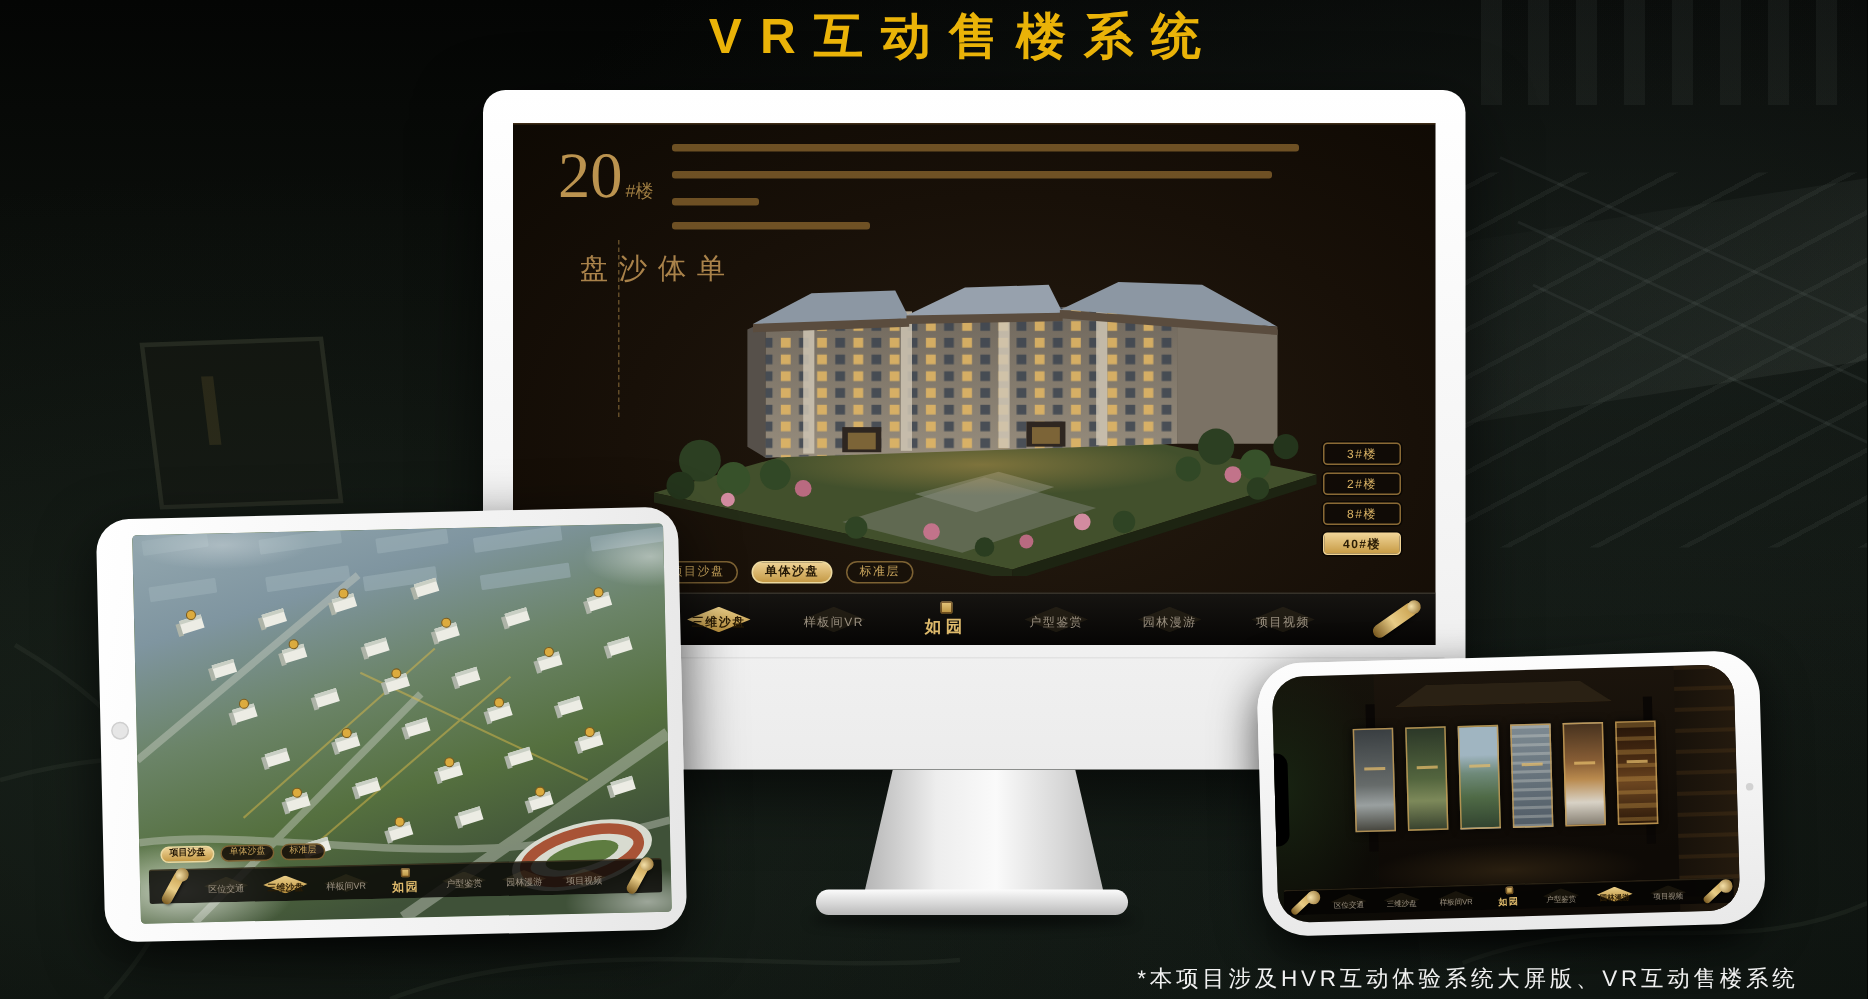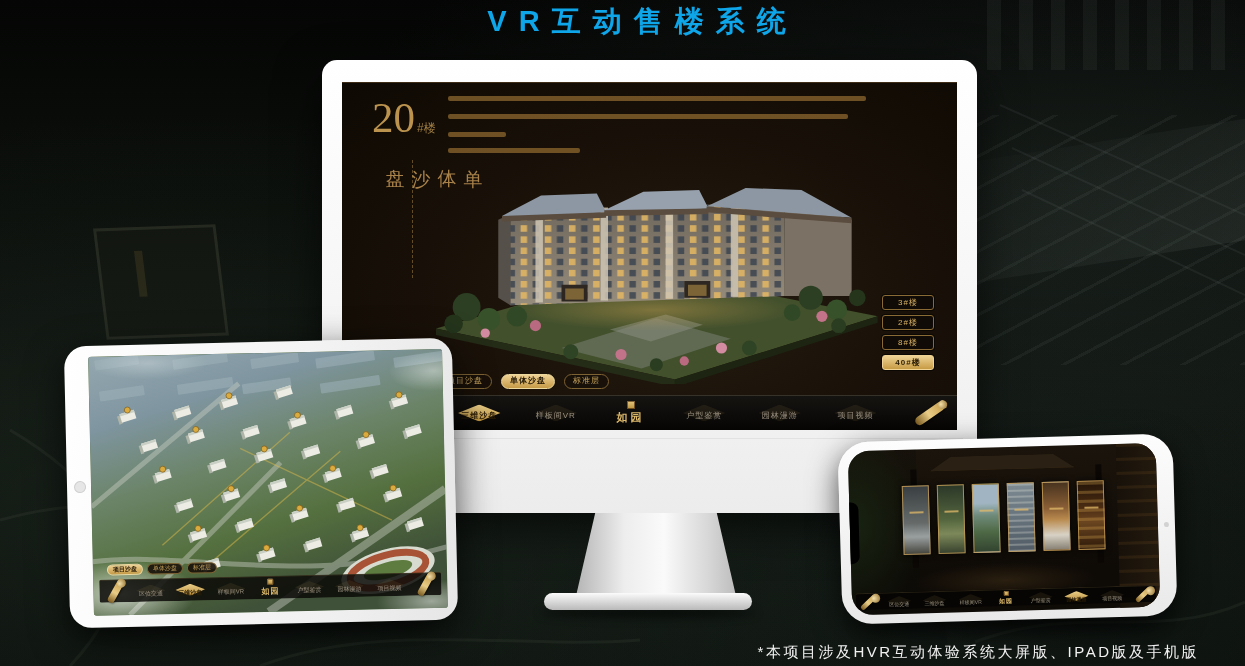--- a/index.html
+++ b/index.html
@@ -22,21 +22,21 @@
   .bg-sign{position:absolute;left:100px;top:226px;width:122px;height:112px;z-index:0;
     border:3px solid rgba(72,76,60,.35);background:rgba(24,27,21,.45);
     transform:rotate(-7deg) skewY(5deg);}
   .bg-sign i{position:absolute;left:30%;top:20%;width:8px;height:46px;background:rgba(180,150,70,.14);}
   .bg-photo{position:absolute;right:-10px;bottom:30px;width:320px;height:210px;z-index:0;opacity:.55;
     background:linear-gradient(120deg, rgba(42,52,44,.35), rgba(18,22,18,.15) 60%);transform:rotate(-7deg);}
   .bg-lines{position:absolute;inset:0;z-index:0;pointer-events:none;}
 
   
   .page-title{position:absolute;top:2px;left:0;width:100%;z-index:6;text-align:center;
-    color:#0ea5e9;font-size:29px;font-weight:bold;letter-spacing:12px;padding-left:40px;}
+    color:#eab308;font-size:33px;font-weight:bold;letter-spacing:12px;padding-left:40px;}
   .footnote{position:absolute;right:46px;bottom:4px;z-index:6;color:#f1f1f1;
     font-size:15px;letter-spacing:2.5px;}
 
   
   .tab-pill{display:inline-block;font-family:inherit;font-size:8px;color:#c8a45c;
     background:rgba(24,17,9,.9);border:1px solid #7d6233;border-radius:9px;
     padding:2px 8px;letter-spacing:1px;line-height:1.1;}
   .tab-pill.active{background:linear-gradient(#eed295,#c59a46);color:#241806;
     border-color:#ecd9a0;font-weight:bold;}
   .nav-bar{position:absolute;left:0;right:0;display:flex;align-items:center;
@@ -689,14 +689,14 @@
             <div class="nav-item">
               <span class="nav-diamond"></span>
               <span class="nav-label">项目视频</span>
             </div>
           </div>
         <div class="scroll-icon"></div>
       </div>
     </div>
   </div>
 
-  <div class="footnote">*本项目涉及HVR互动体验系统大屏版、IPAD版及手机版</div>
+  <div class="footnote">*本项目涉及HVR互动体验系统大屏版、VR互动售楼系统</div>
 </div>
 
 </body></html>

